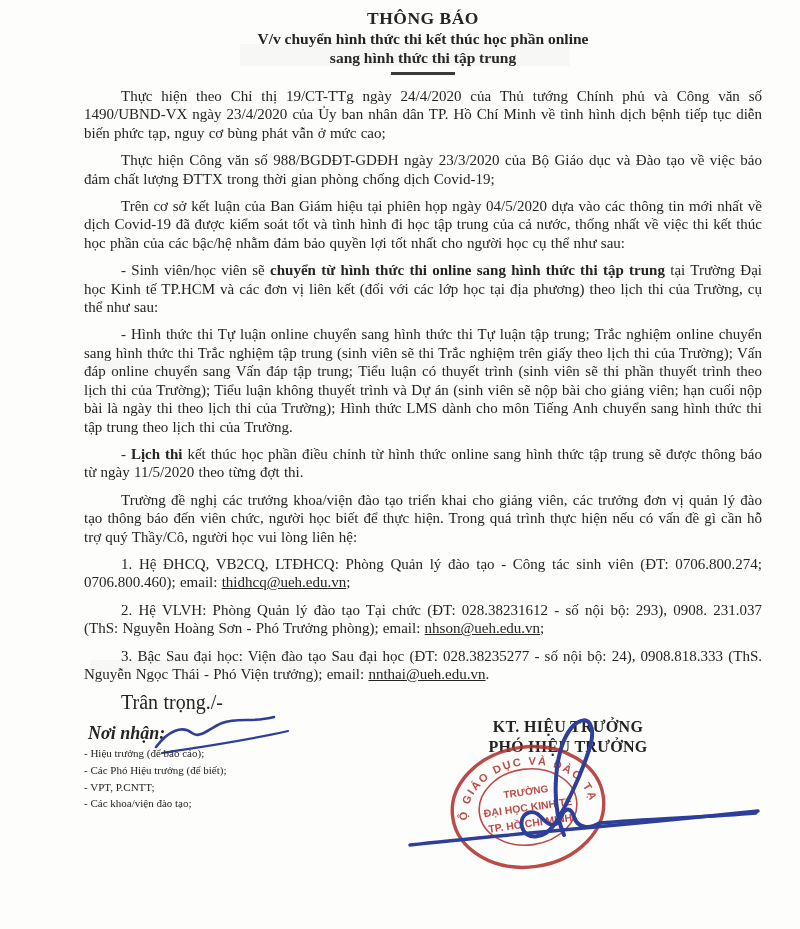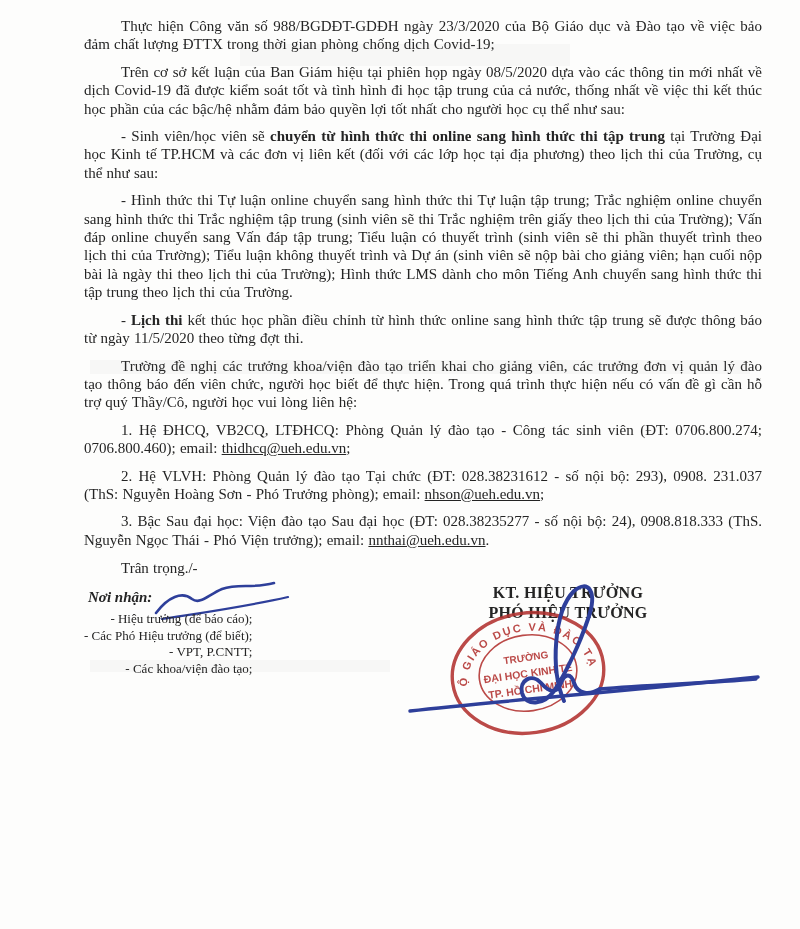--- a/index.html
+++ b/index.html
@@ -31,31 +31,31 @@
     font-size: 15px;
     line-height: 18.4px;
     text-align: justify;
     text-indent: 37px;
     margin-top: 9px;
     word-spacing: 0.5px;
   }
   .para .b { font-weight: bold; }
   .para .u { text-decoration: underline; }
 
-  .closing { font-size: 15px; line-height: 19px; text-indent: 37px; margin-top: 10px; }
+  .closing { font-size: 20px; line-height: 19px; text-indent: 37px; margin-top: 10px; }
 
   .footer { position: relative; height: 168px; margin-top: 3px; }
 
   .recipients-label {
     position: absolute; left: 4px; top: 8px;
-    font-size: 15px; font-weight: bold; font-style: italic; text-align: right;
+    font-size: 18px; font-weight: bold; font-style: italic; text-align: right;
   }
   .scribble { position: absolute; left: 64px; top: -4px; }
   .recipients { position: absolute; left: 0; top: 30px; }
-  .recipient { font-size: 13px; line-height: 16.6px; text-align: right; }
+  .recipient { font-size: 11px; line-height: 16.6px; }
 
   .sign-titles {
     position: absolute; left: 328px; top: 2px; width: 312px;
     text-align: center; z-index: 1;
   }
   .sign-title { font-size: 16px; font-weight: bold; line-height: 20px; letter-spacing: 0.3px; }
 
   .stamp { position: absolute; left: 360px; top: 24px; z-index: 2; transform: rotate(-8deg); opacity: 0.88; }
 
   .sig { position: absolute; left: 324px; top: -8px; z-index: 3; }
@@ -67,24 +67,31 @@
 </style>
 </head>
 <body>
 
 <div class="page">
 
   <div class="smudge smudge-1"></div>
   <div class="smudge smudge-2"></div>
   <div class="smudge smudge-3"></div>
 
+  <div class="doc-header">
+    <div class="doc-title">THÔNG BÁO</div>
+    <div class="doc-subtitle">V/v chuyển hình thức thi kết thúc học phần online</div>
+    <div class="doc-subtitle">sang hình thức thi tập trung</div>
+    <div class="title-rule"></div>
+  </div>
 
   <div class="doc-body">
+      <p class="para"><span>Thực hiện theo Chỉ thị 19/CT-TTg ngày 24/4/2020 của Thủ tướng Chính phủ và Công văn số 1490/UBND-VX ngày 23/4/2020 của Ủy ban nhân dân TP. Hồ Chí Minh về tình hình dịch bệnh tiếp tục diễn biến phức tạp, nguy cơ bùng phát vẫn ở mức cao;</span></p>
       <p class="para"><span>Thực hiện Công văn số 988/BGDĐT-GDĐH ngày 23/3/2020 của Bộ Giáo dục và Đào tạo về việc bảo đảm chất lượng ĐTTX trong thời gian phòng chống dịch Covid-19;</span></p>
-      <p class="para"><span>Trên cơ sở kết luận của Ban Giám hiệu tại phiên họp ngày 08/5/2020 dựa vào các thông tin mới nhất về dịch Covid-19 đã được kiểm soát tốt và tình hình đi học tập trung của cả nước, thống nhất về việc thi kết thúc học phần của các bậc/hệ nhằm đảm bảo quyền lợi tốt nhất cho người học cụ thể như sau:</span></p>
+      <p class="para"><span>Trên cơ sở kết luận của Ban Giám hiệu tại phiên họp ngày 04/5/2020 dựa vào các thông tin mới nhất về dịch Covid-19 đã được kiểm soát tốt và tình hình đi học tập trung của cả nước, thống nhất về việc thi kết thúc học phần của các bậc/hệ nhằm đảm bảo quyền lợi tốt nhất cho người học cụ thể như sau:</span></p>
       <p class="para"><span>- Sinh viên/học viên sẽ </span><span class="b">chuyển từ hình thức thi online sang hình thức thi tập trung</span><span> tại Trường Đại học Kinh tế TP.HCM và các đơn vị liên kết (đối với các lớp học tại địa phương) theo lịch thi của Trường, cụ thể như sau:</span></p>
       <p class="para"><span>- Hình thức thi Tự luận online chuyển sang hình thức thi Tự luận tập trung; Trắc nghiệm online chuyển sang hình thức thi Trắc nghiệm tập trung (sinh viên sẽ thi Trắc nghiệm trên giấy theo lịch thi của Trường); Vấn đáp online chuyển sang Vấn đáp tập trung; Tiểu luận có thuyết trình (sinh viên sẽ thi phần thuyết trình theo lịch thi của Trường); Tiểu luận không thuyết trình và Dự án (sinh viên sẽ nộp bài cho giảng viên; hạn cuối nộp bài là ngày thi theo lịch thi của Trường); Hình thức LMS dành cho môn Tiếng Anh chuyển sang hình thức thi tập trung theo lịch thi của Trường.</span></p>
       <p class="para"><span>- </span><span class="b">Lịch thi</span><span> kết thúc học phần điều chỉnh từ hình thức online sang hình thức tập trung sẽ được thông báo từ ngày 11/5/2020 theo từng đợt thi.</span></p>
       <p class="para"><span>Trường đề nghị các trưởng khoa/viện đào tạo triển khai cho giảng viên, các trưởng đơn vị quản lý đào tạo thông báo đến viên chức, người học biết để thực hiện. Trong quá trình thực hiện nếu có vấn đề gì cần hỗ trợ quý Thầy/Cô, người học vui lòng liên hệ:</span></p>
       <p class="para"><span>1. Hệ ĐHCQ, VB2CQ, LTĐHCQ: Phòng Quản lý đào tạo - Công tác sinh viên (ĐT: 0706.800.274; 0706.800.460); email: </span><span class="u">thidhcq@ueh.edu.vn</span><span>;</span></p>
       <p class="para"><span>2. Hệ VLVH: Phòng Quản lý đào tạo Tại chức (ĐT: 028.38231612 - số nội bộ: 293), 0908. 231.037 (ThS: Nguyễn Hoàng Sơn - Phó Trưởng phòng); email: </span><span class="u">nhson@ueh.edu.vn</span><span>;</span></p>
       <p class="para"><span>3. Bậc Sau đại học: Viện đào tạo Sau đại học (ĐT: 028.38235277 - số nội bộ: 24), 0908.818.333 (ThS. Nguyễn Ngọc Thái - Phó Viện trưởng); email: </span><span class="u">nnthai@ueh.edu.vn</span><span>.</span></p>
     </div>
 
   <p class="para closing">Trân trọng./-</p>

